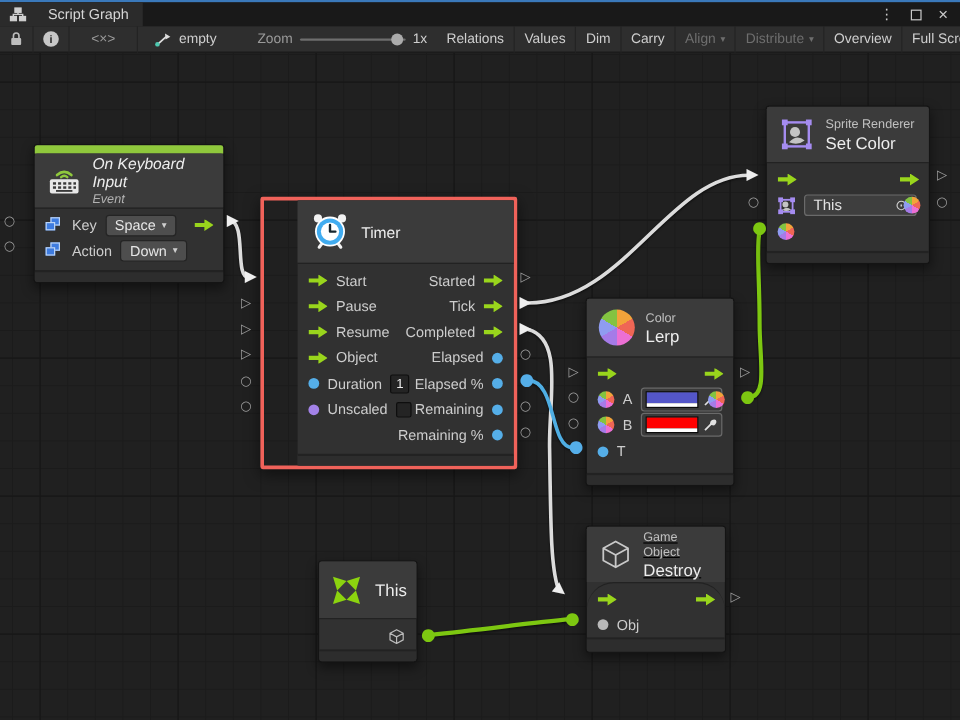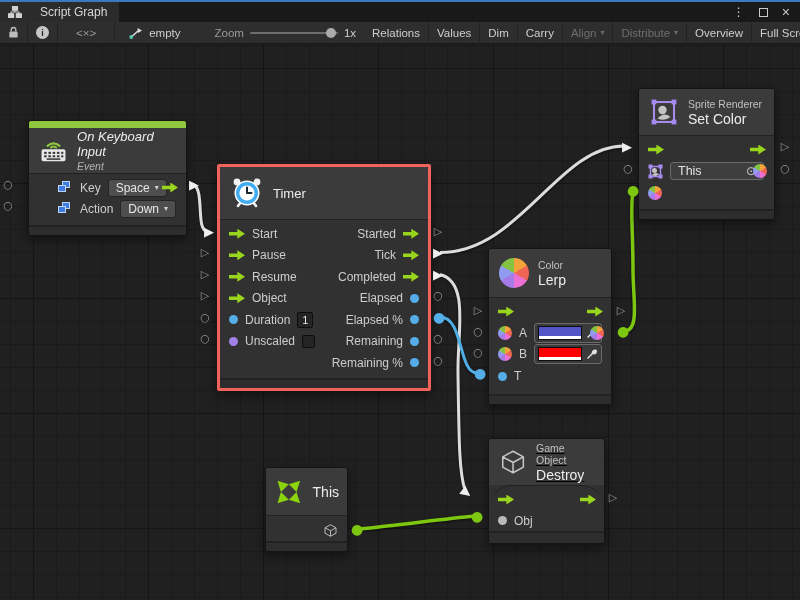--- a/index.html
+++ b/index.html
@@ -64,21 +64,21 @@
   .litbox i:nth-child(1){left:4px;top:0;} .litbox i:nth-child(2){left:0;top:4px;}
   .numbox{width:16px;height:16px;background:#242424;border:1px solid #0e0e0e;border-radius:2px;color:#ECECEC;font-size:11px;display:flex;align-items:center;justify-content:center;}
   .checkbox{width:13px;height:13px;background:#242424;border:1px solid #0e0e0e;border-radius:2px;}
   .colorfield{display:flex;align-items:center;gap:4px;background:#3A3A3A;border:1px solid #6A6A6A;border-radius:3px;padding:2px 3px;}
   .swatch{width:44px;height:14px;border:1px solid #0c0c0c;display:flex;flex-direction:column;}
   .swatch .c{flex:1;} .swatch .alpha{height:3px;background:#FFFFFF;}
   .thisfield{display:flex;align-items:center;background:#3E3E3E;border:1px solid #6A6A6A;border-radius:3px;padding:1px 7px;color:#E2E2E2;font-size:12.5px;width:94px;}
   .thisfield .tgt{margin-left:auto;color:#CFCFCF;font-size:12px;}
 
   
-  #timer-sel{position:absolute;left:217px;top:120px;width:214px;height:227px;border:3px solid #F0625A;z-index:6;border-radius:2px;box-shadow:0 4px 12px rgba(0,0,0,.5);}
+  #timer-sel{position:absolute;left:217px;top:120px;width:214px;height:227px;border:3px solid #F0625A;z-index:6;border-radius:2px;box-shadow:0 4px 12px rgba(0,0,0,.5);padding-left:28px;}
   #timer-node{position:relative;width:100%;height:100%;background:#313131;}
   .trowset{position:absolute;display:flex;flex-direction:column;}
   .trow{display:flex;align-items:center;gap:7px;height:21.5px;color:#CDCDCD;font-size:12px;}
   .trow.right{justify-content:flex-end;}
 
   
   .pm{position:absolute;transform:translate(-50%,-50%);font-size:11px;line-height:1;color:#9A9A9A;z-index:8;font-family:"DejaVu Sans",sans-serif;}
   .pmw{color:#EFEFEF;font-size:13px;}
   .pmb{color:#55AEE8;font-size:14px;}
   .pmg{color:#7DC711;font-size:14px;}
@@ -197,21 +197,21 @@
               <rect x="21" y="19" width="3" height="2.4"></rect>
               <rect x="26" y="19" width="2.5" height="2.4"></rect>
             <rect x="9" y="22.6" width="16" height="1.8"></rect>
           </g>
         </svg>
         <div>
           <div class="t1">On Keyboard Input</div>
           <div class="t2">Event</div>
         </div>
       </div>
-      <div class="nbody" style="padding-bottom:6px;padding-left:20px;">
+      <div class="nbody" style="padding-bottom:6px;">
         <div class="prow">
           <span class="litbox">
               <i></i>
               <i></i>
             </span>
           <span>Key</span>
           <span class="dropdown">
             <span>Space</span>
               <span class="caret">▾</span>
           </span>

